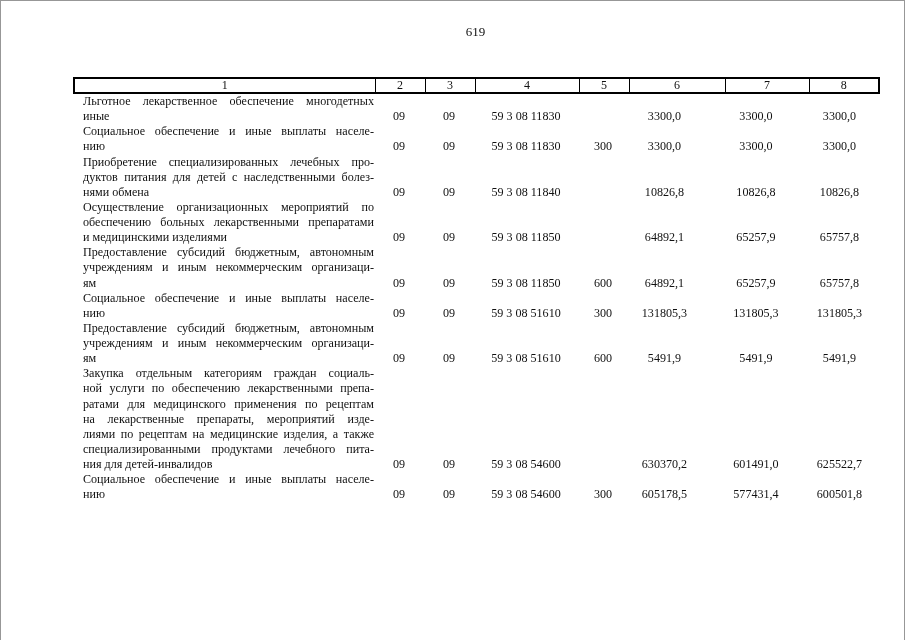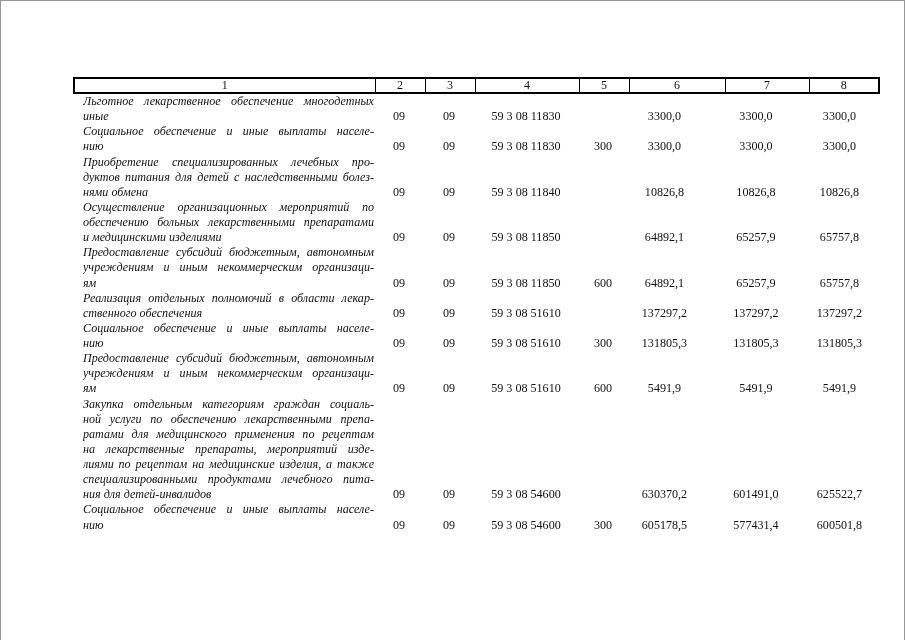--- a/index.html
+++ b/index.html
@@ -42,33 +42,34 @@
     vertical-align:middle;
   }
   
   #body-table td {
     padding:0;
     vertical-align:bottom;
     font-size:12.1px;
     line-height:15.13px;
   }
   #body-table td.desc { padding-left:10px; }
-  .ln { max-height:15.2px; overflow:hidden; text-align:left;font-style:italic; }
+  .ln { max-height:15.2px; overflow:hidden; text-align:left; }
   .ln.just { text-align:justify; text-align-last:justify; }
   .c2,.c3,.c4,.c5 { text-align:center;margin-top:20px; }
   .c6,.c7,.c8 { text-align:center; }
   .c6 { padding-right:23px !important; }
   .c7 { padding-right:20px !important; }
   .c8 { padding-right:7px  !important; }
 </style>
 </head>
 <body>
 
 <div id="page">
 
+  <div id="page-number">619</div>
 
   <div id="table-wrap">
 
     <table id="head-table">
       <colgroup>
         <col style="width:301px">
           <col style="width:50px">
           <col style="width:50px">
         <col style="width:104px">
           <col style="width:50px">
@@ -165,33 +166,20 @@
             <td class="c2">09</td>
             <td class="c3">09</td>
             <td class="c4">59 3 08 11850</td>
             <td class="c5">600</td>
             <td class="c6">64892,1</td>
             <td class="c7">65257,9</td>
             <td class="c8">65757,8</td>
           </tr>
           <tr>
             <td class="desc">
-              <div class="ln just">Реализация отдельных полномочий в области лекар-</div>
-              <div class="ln">ственного обеспечения</div>
-            </td>
-            <td class="c2">09</td>
-            <td class="c3">09</td>
-            <td class="c4">59 3 08 51610</td>
-            <td class="c5"></td>
-            <td class="c6">137297,2</td>
-            <td class="c7">137297,2</td>
-            <td class="c8">137297,2</td>
-          </tr>
-          <tr>
-            <td class="desc">
               <div class="ln just">Социальное обеспечение и иные выплаты населе-</div>
               <div class="ln">нию</div>
             </td>
             <td class="c2">09</td>
             <td class="c3">09</td>
             <td class="c4">59 3 08 51610</td>
             <td class="c5">300</td>
             <td class="c6">131805,3</td>
             <td class="c7">131805,3</td>
             <td class="c8">131805,3</td>

